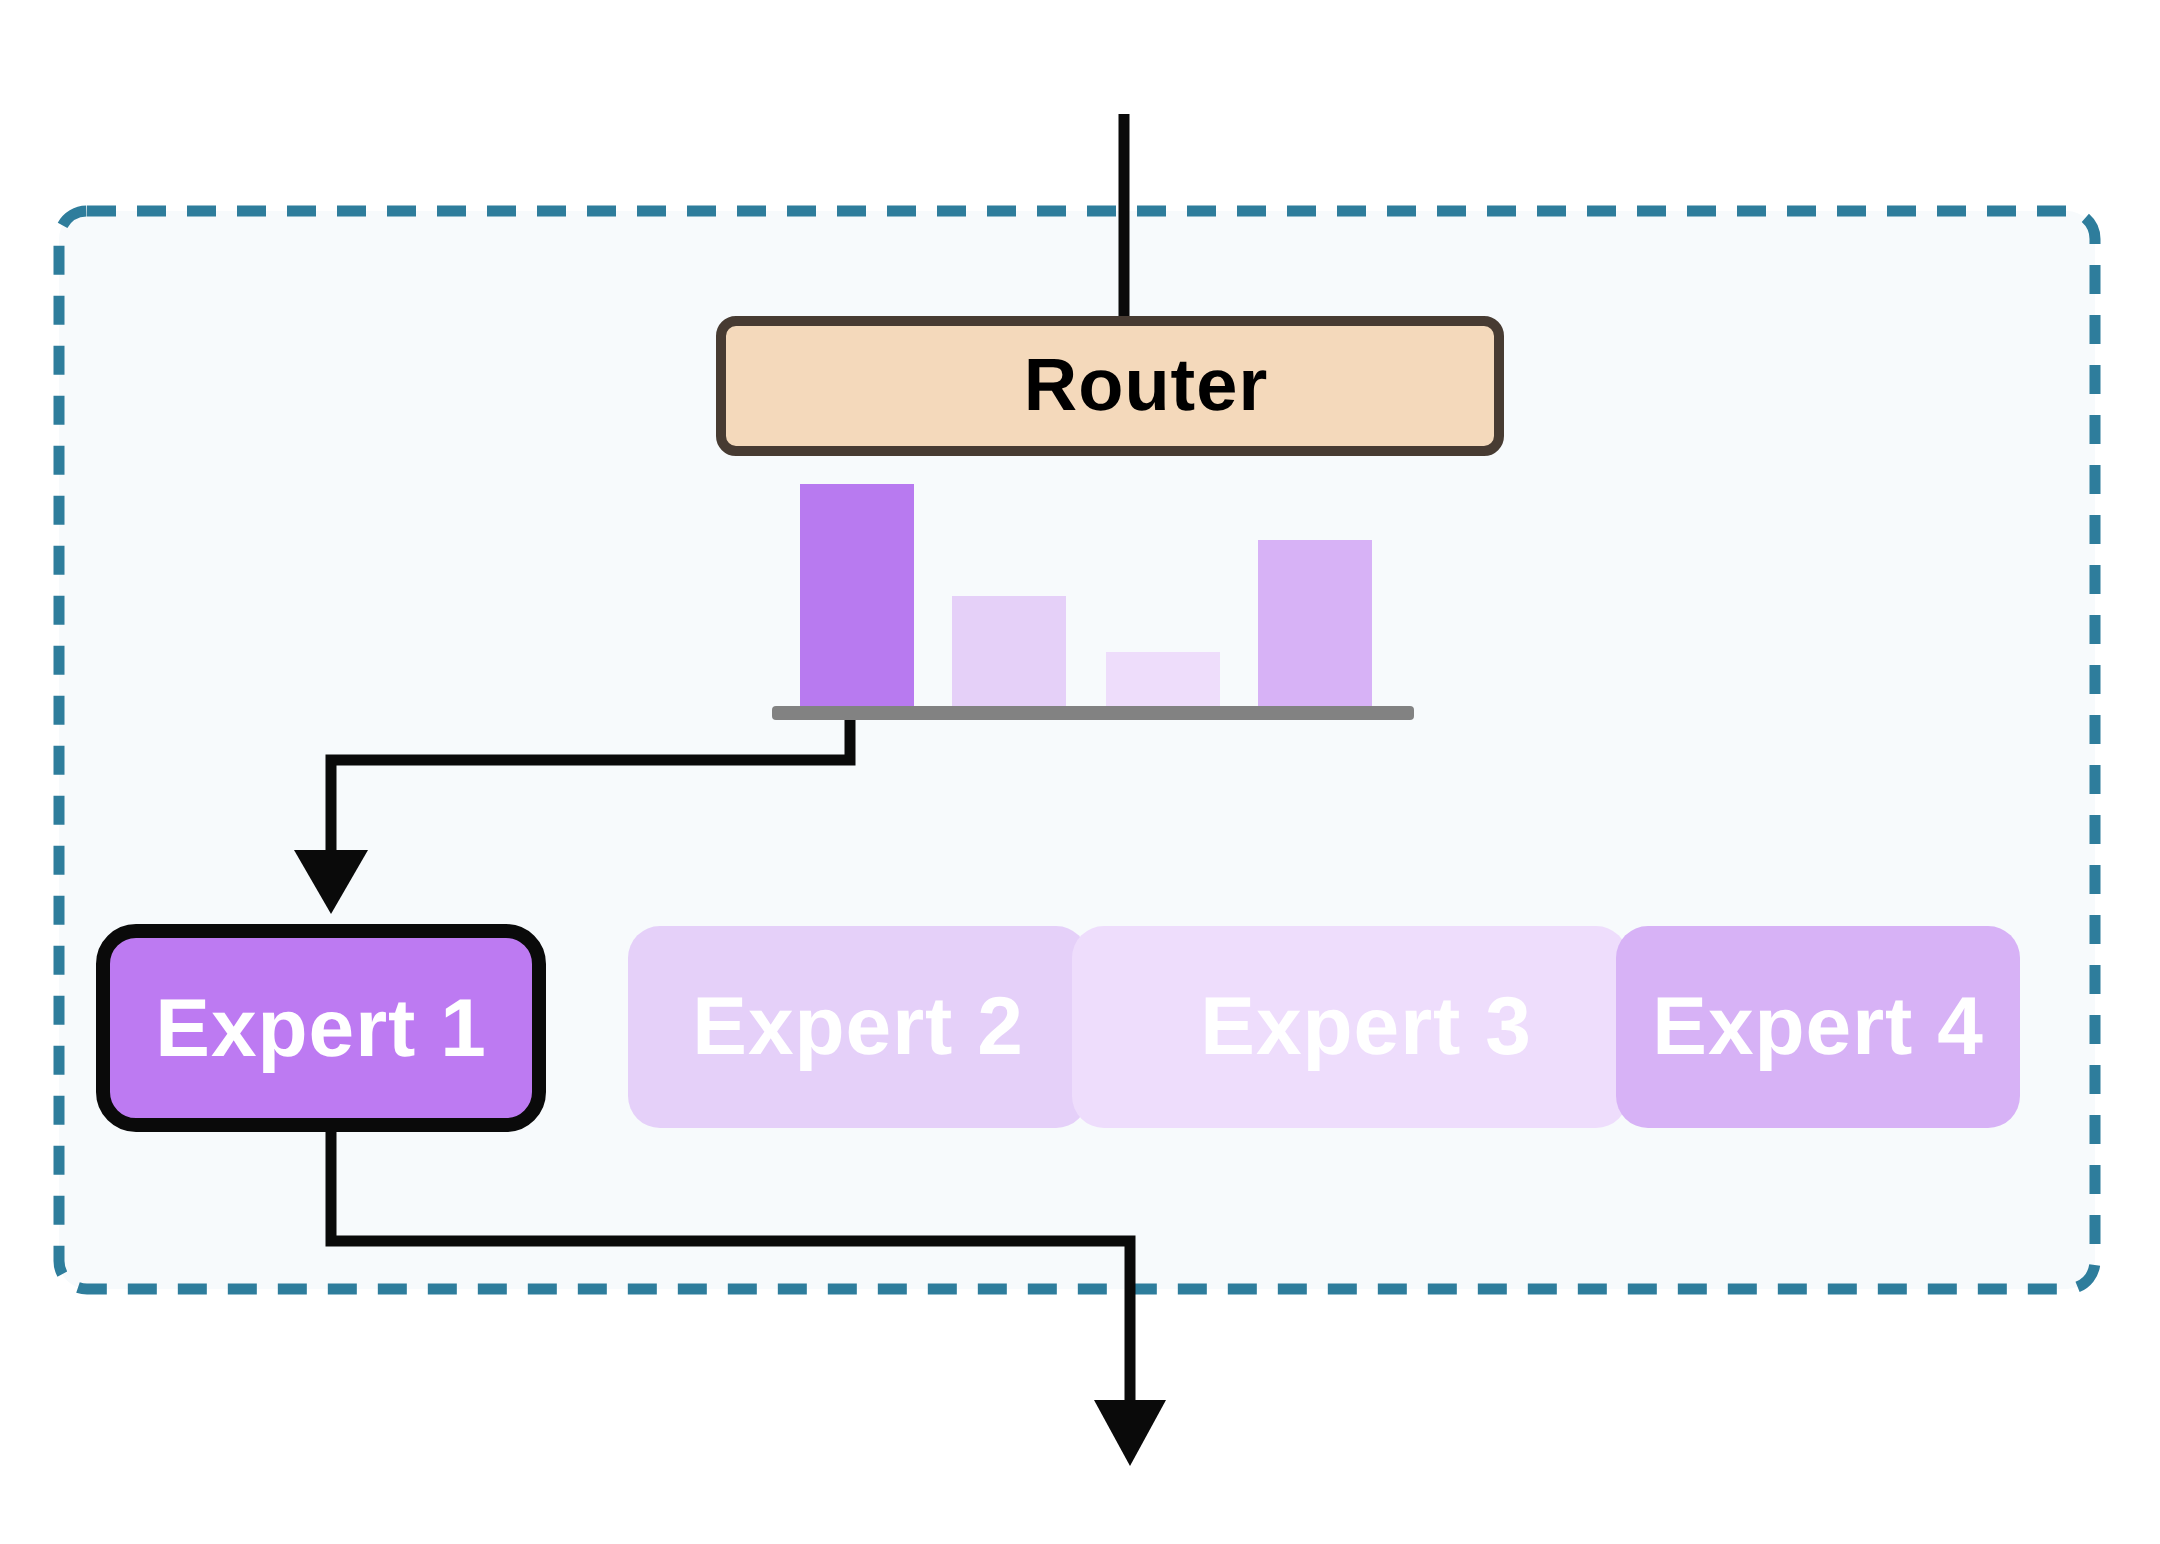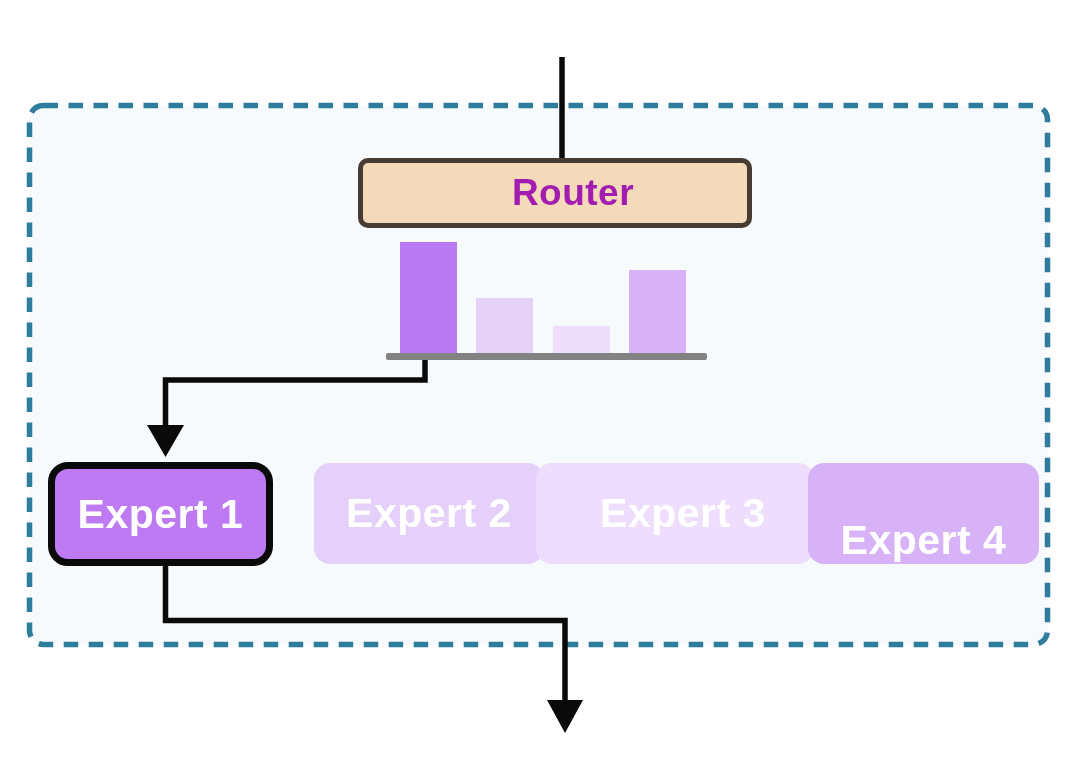--- a/index.html
+++ b/index.html
@@ -24,21 +24,21 @@
     border: 5px solid #473b32;
     border-radius: 10px;
     display: flex;
     align-items: center;
     justify-content: center;
     z-index: 3;
   }
   .router-label {
     font-size: 37px;
     font-weight: 800;
-    color: #a21caf;
+    color: #000000;
     letter-spacing: 0.5px;
     margin-left: 36px;
   }
   .gate-chart {
     position: absolute;
     left: 386px; top: 232px;
     width: 321px; height: 128px;
     z-index: 2;
   }
   .gate-bar {
@@ -119,17 +119,17 @@
 
   <div class="expert-box selected" style="left: 48px; width: 211px; background: rgb(189, 122, 242);">
     <span class="expert-label">Expert 1</span>
   </div>
   <div class="expert-box" style="left: 314px; width: 230px; background: rgb(229, 208, 249);">
     <span class="expert-label">Expert 2</span>
   </div>
   <div class="expert-box" style="left: 536px; width: 262px; background: rgb(238, 221, 252); padding-left: 16px;">
     <span class="expert-label">Expert 3</span>
   </div>
-  <div class="expert-box" style="left: 808px; width: 231px; background: rgb(215, 178, 246); align-items: flex-end;">
+  <div class="expert-box" style="left: 808px; width: 202px; background: rgb(215, 178, 246);">
     <span class="expert-label">Expert 4</span>
   </div>
 
 </div>
 
 </body></html>

